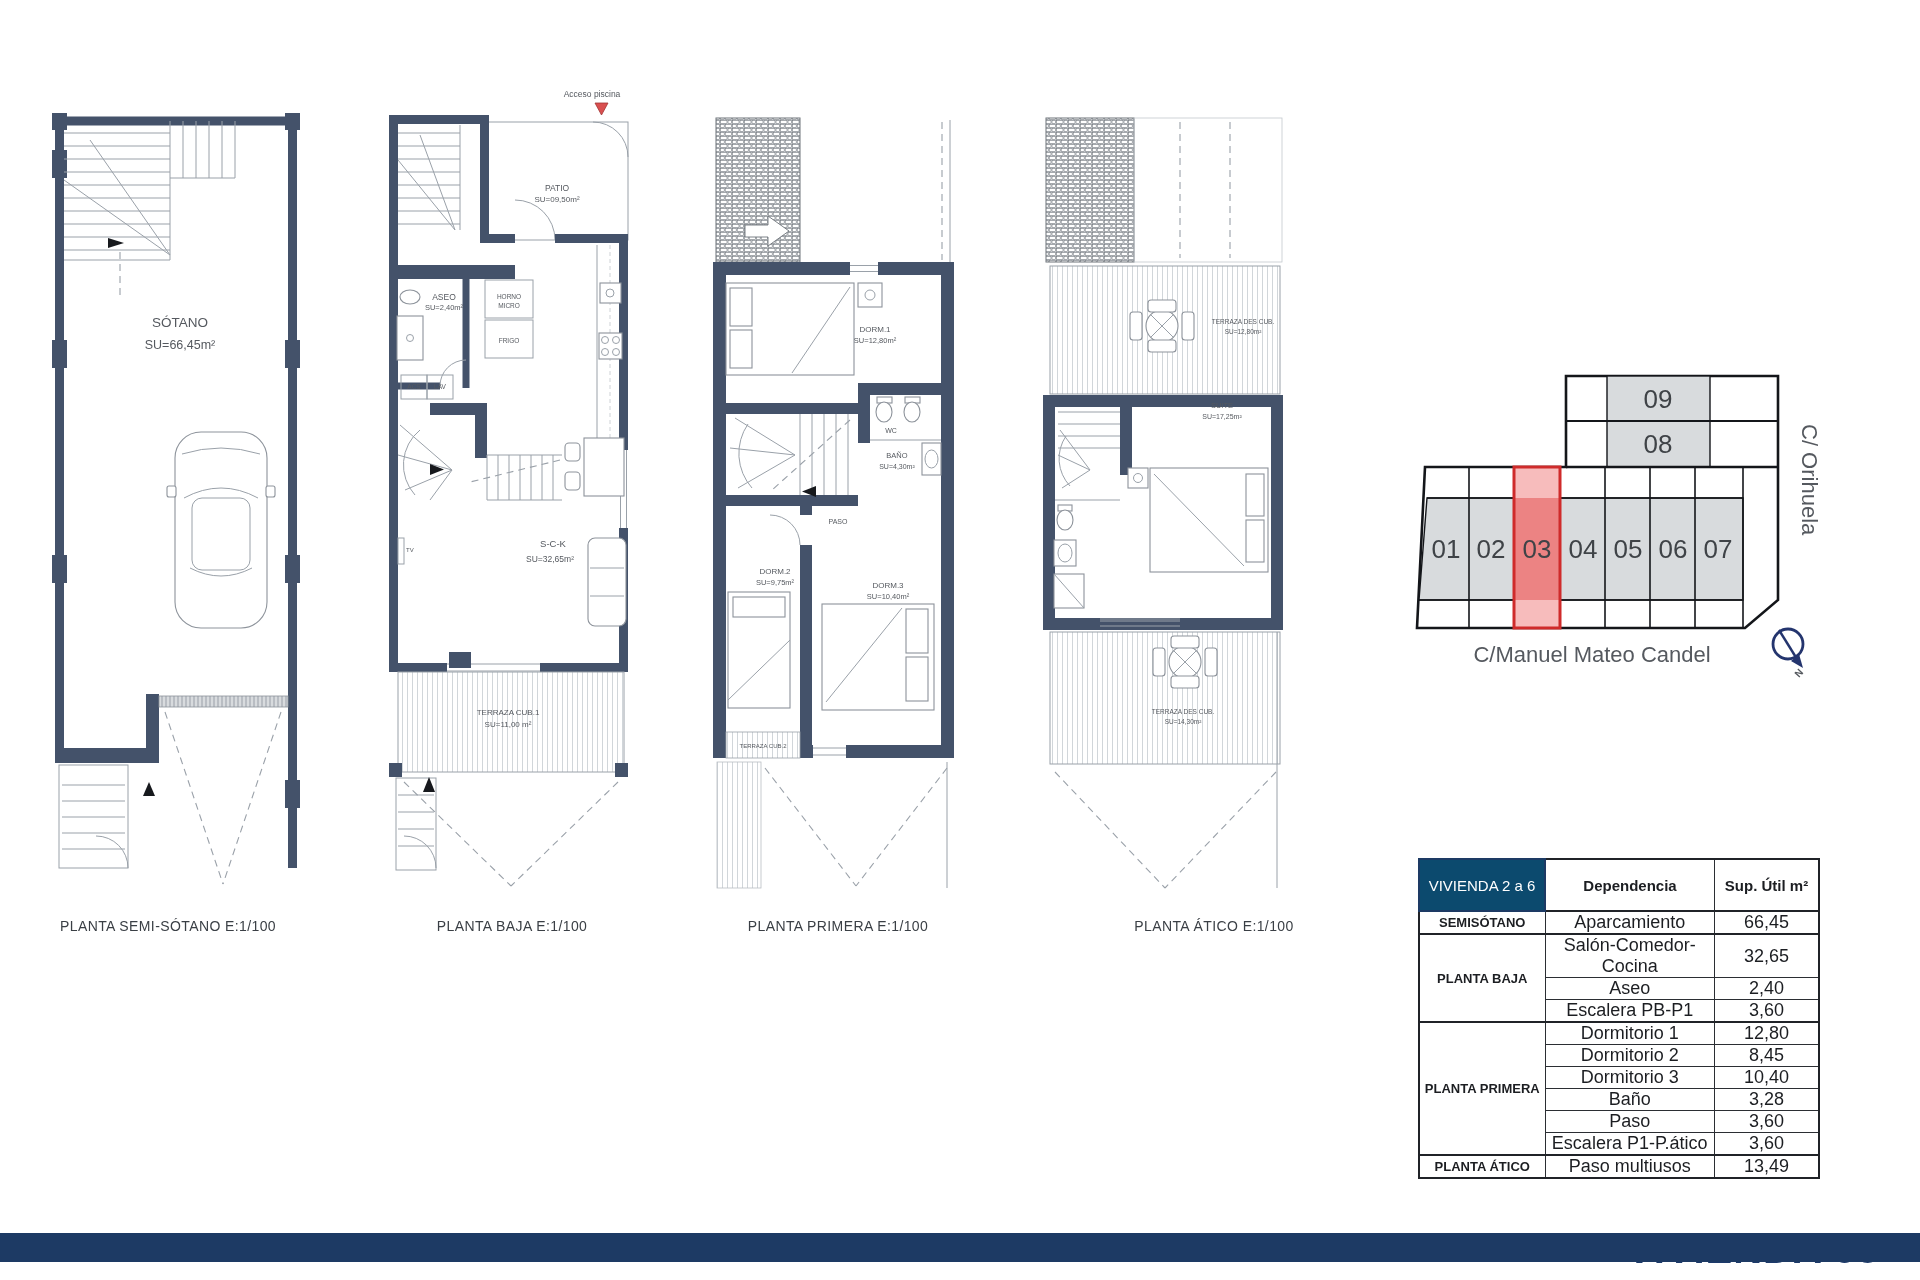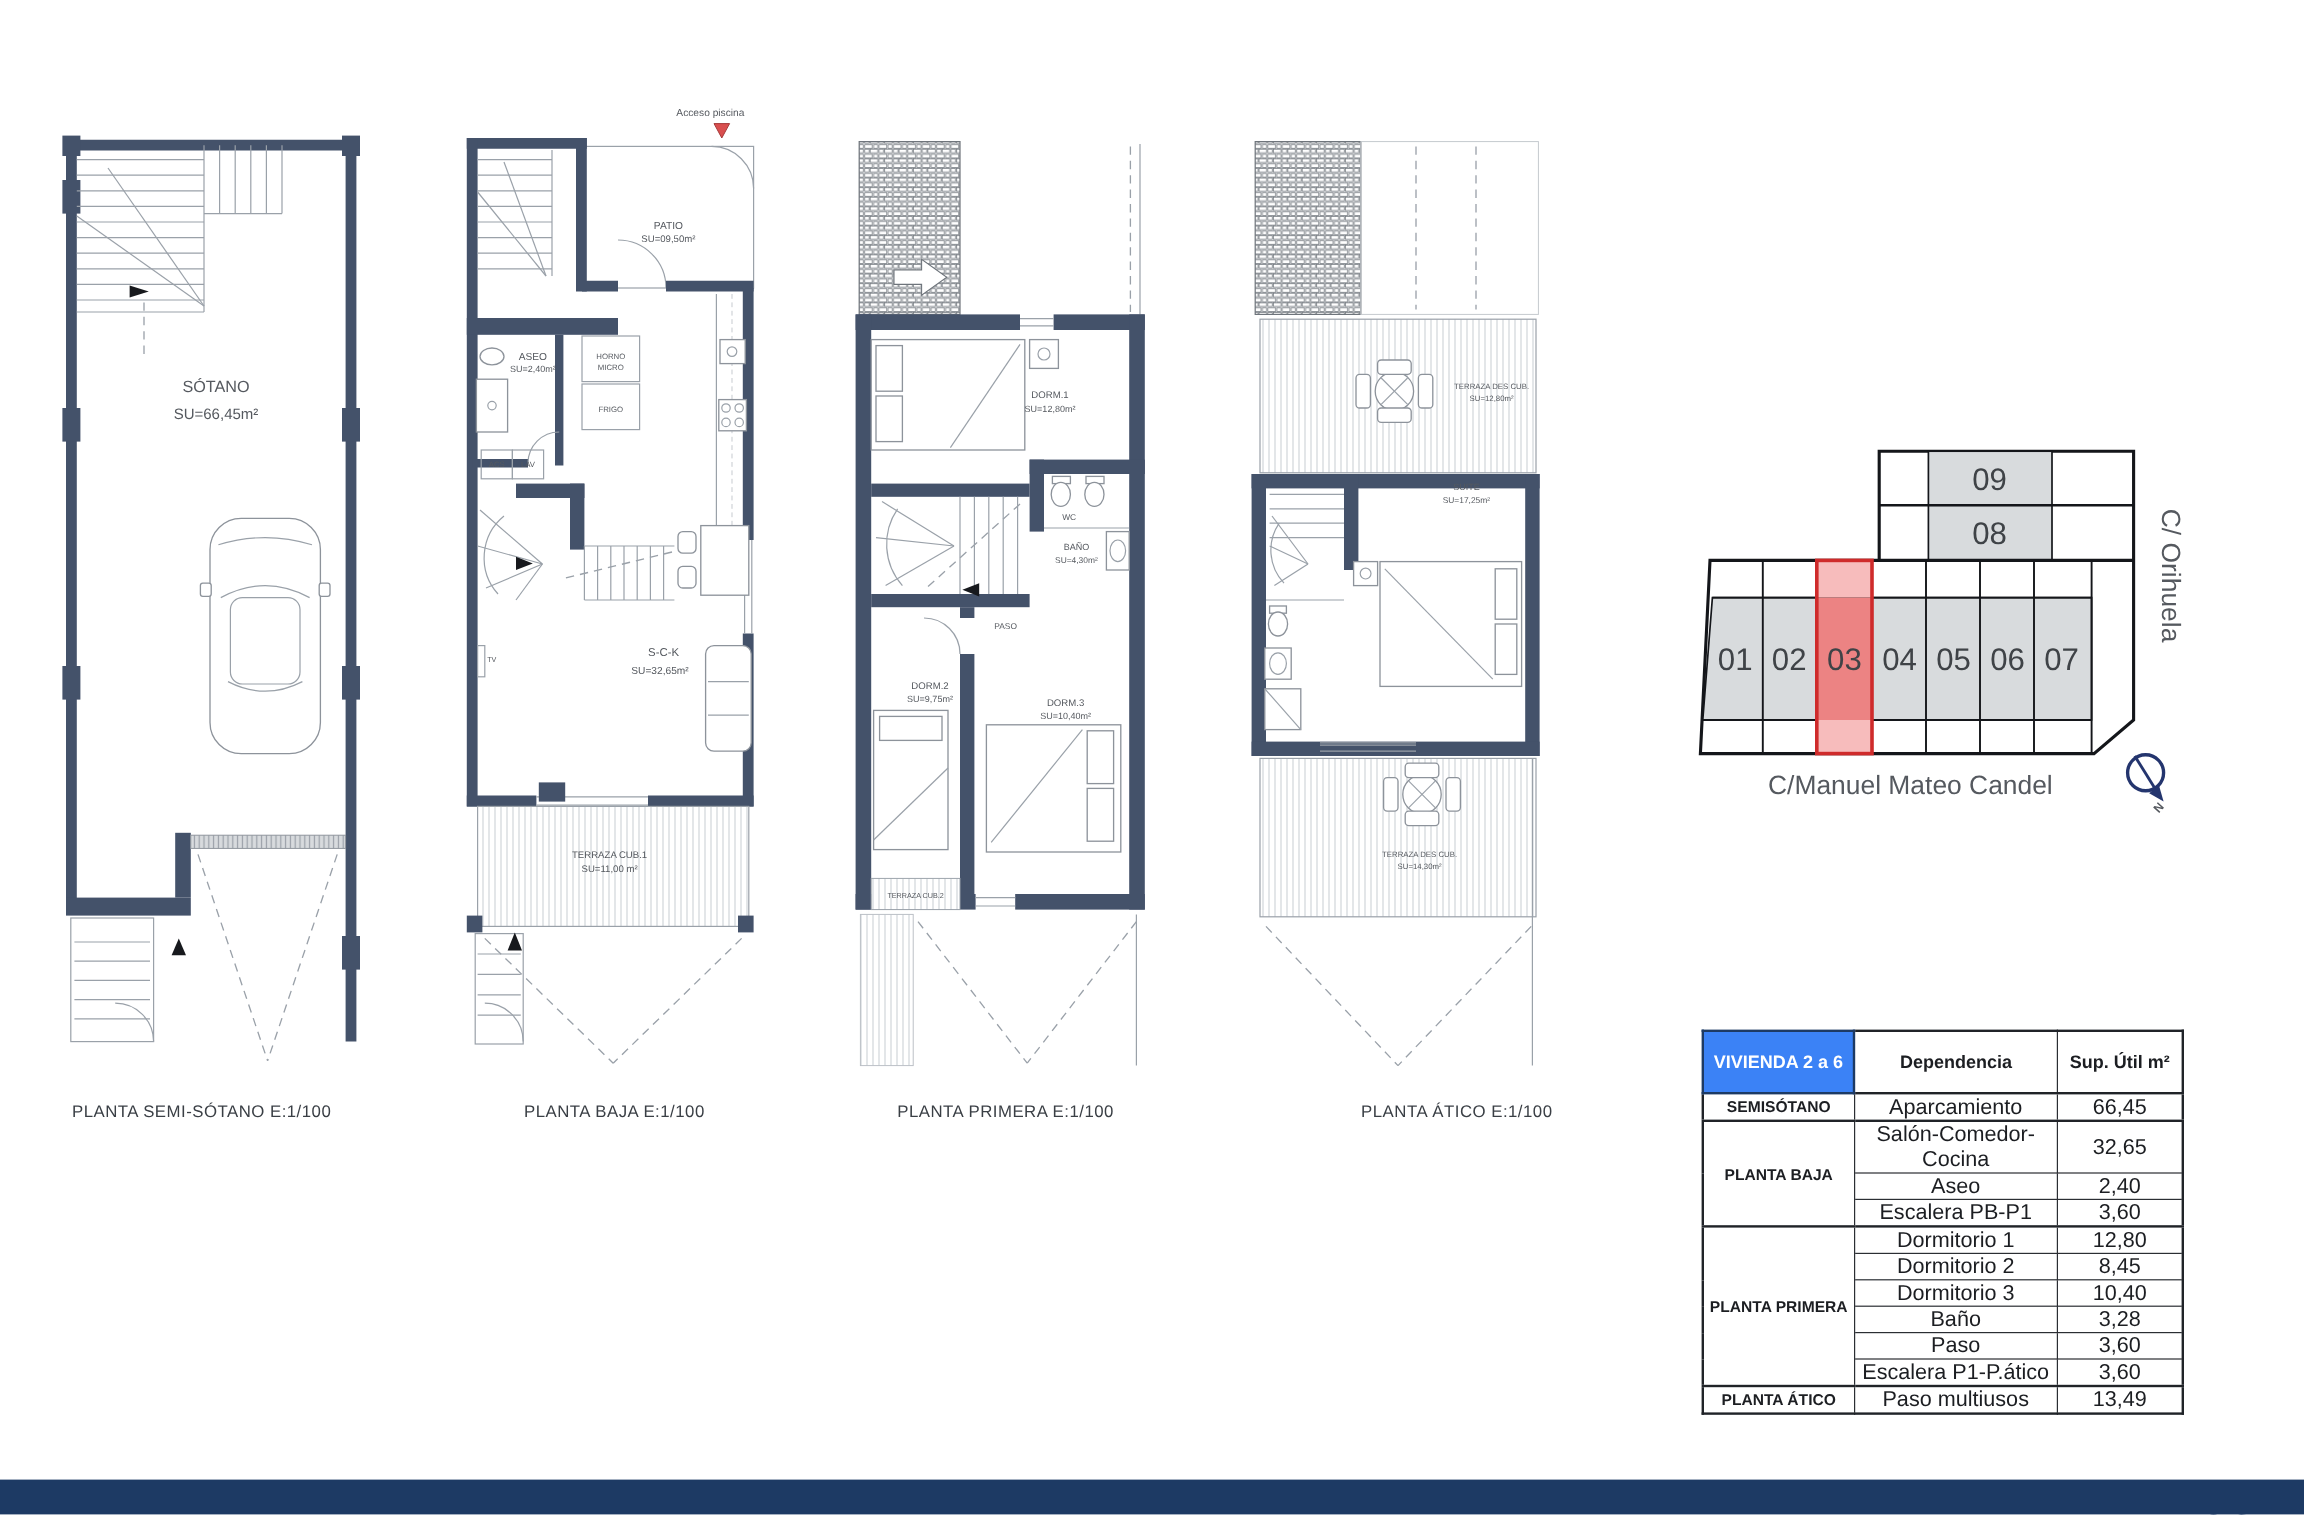--- a/index.html
+++ b/index.html
@@ -25,21 +25,21 @@
   #sup-table{position:absolute;left:1418px;top:858px;border-collapse:collapse;
              table-layout:fixed;}
   #sup-table td,#sup-table th{border:1.2px solid #2b2e33;padding:0;
              font-size:18px;color:#1c1e22;text-align:center;vertical-align:middle;
              background:#fff;}
   #sup-table .c1{width:124px}
   #sup-table .c2{width:168px}
   #sup-table .c3{width:103px}
   #sup-table tr{height:22px}
   #sup-table tr.hdr{height:52px}
-  #sup-table .navy-cell{background:#3b82f6;color:#ffffff;font-weight:bold;
+  #sup-table .navy-cell{background:#0c4a6e;color:#ffffff;font-weight:normal;
              font-size:15px;border:2px solid #1d3a64;}
   #sup-table .hcell{font-weight:bold;font-size:15px;}
   #sup-table .floor{font-weight:bold;font-size:13px;}
   #sup-table{border:2px solid #202328;}
   #sup-table tr.sec td{border-top:2px solid #202328;}
   
   #big-title{position:absolute;left:1560px;top:1184px;width:320px;text-align:right;
              font-size:40px;font-weight:bold;color:#1d3a6b;letter-spacing:1px;margin-top:43px;}
   #footer-bar{position:absolute;left:0;top:1233px;width:1920px;height:29px;
              background:#1d3a64;}

